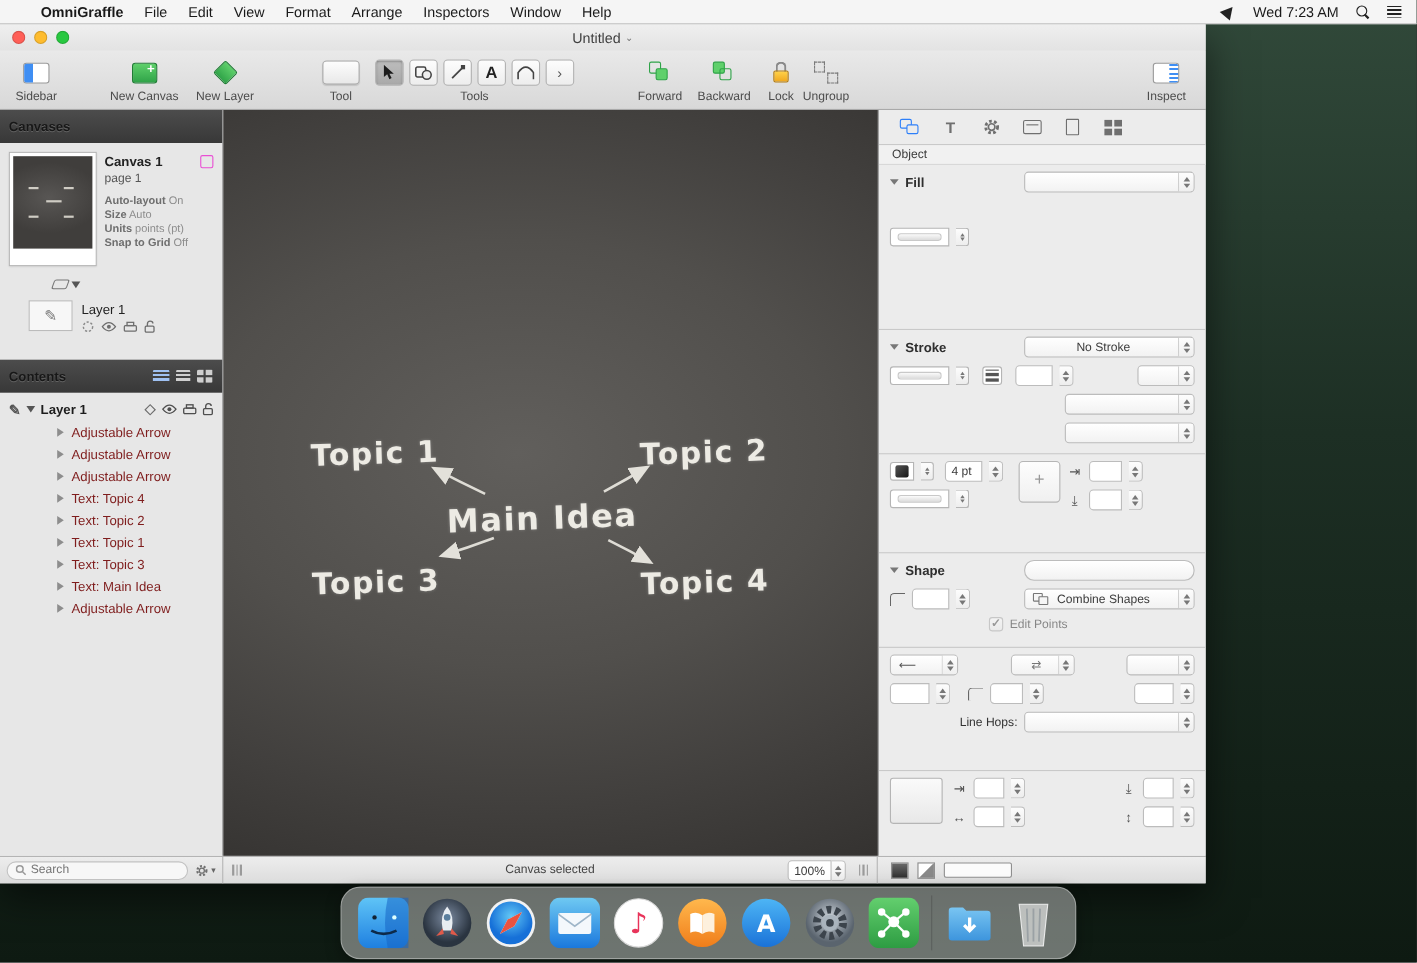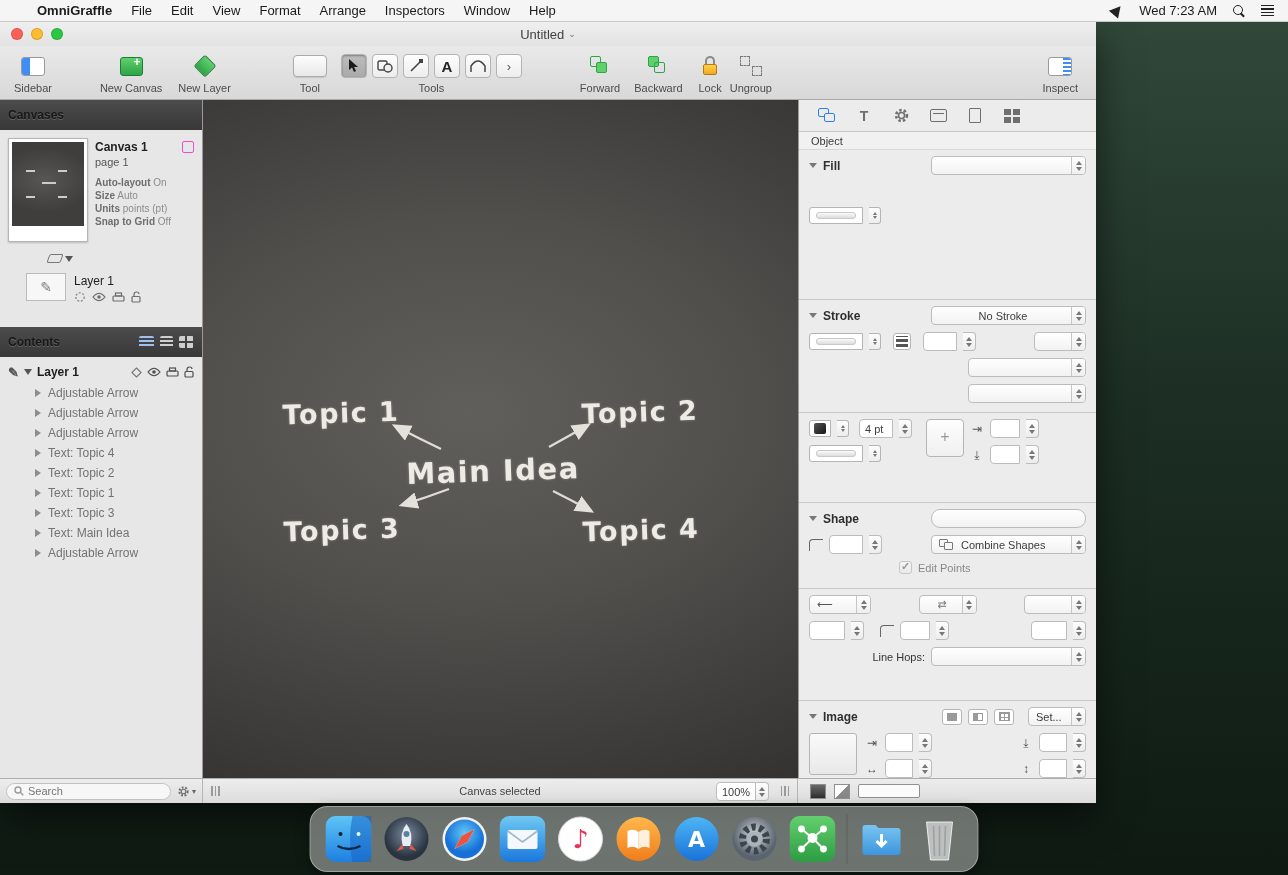--- a/index.html
+++ b/index.html
@@ -104,21 +104,21 @@
 .layer-name { font-size:12px; color:#222; }
 .mini-icons { display:flex; gap:6px; align-items:center; }
 .sb-spacer { flex:1; }
 
 
 .tree { padding-top:4px; }
 .tree-root { display:flex; align-items:center; gap:5px; height:22px; padding:0 8px; font-weight:bold; color:#1d1d1d; }
 .tree-root .pencil { color:#555; font-size:13px; }
 .tri-d { width:0; height:0; border-left:4px solid transparent; border-right:4px solid transparent; border-top:6px solid #555; }
 .tri-r { width:0; height:0; border-top:4px solid transparent; border-bottom:4px solid transparent; border-left:6px solid #8d8d8d; }
-.tree-row { display:flex; align-items:center; gap:7px; height:20px; padding-left:35px; color:#737373; font-size:12px; }
+.tree-row { display:flex; align-items:center; gap:7px; height:20px; padding-left:52px; color:#7f1d1d; font-size:12px; }
 .root-icons { margin-left:auto; display:flex; gap:5px; align-items:center; }
 
 svg.mi { display:block; }
 
 
 .canvasarea { flex:1; position:relative; overflow:hidden;
   background:radial-gradient(640px 430px at 45% 46%, #615f5c 0%, #514f4c 45%, #413f3d 75%, #343230 100%); }
 .chalk { position:absolute; color:#edebe4; font-weight:bold; letter-spacing:1.5px;
   font-family:"DejaVu Sans", sans-serif; text-shadow:0 0 3px rgba(255,255,255,.28);
   transform:translate(-50%,-50%) rotate(-2deg); white-space:nowrap; }
@@ -755,41 +755,20 @@
             <span class="dropdown" style="width:155px">
                 <span class="arr">
                   <i class="up"></i>
                   <i class="dn"></i>
                 </span>
               </span>
           </div>
         </div>
 
         <div class="sec" style="border-bottom:none">
-          <div class="sec-row">
-            <span class="disc"></span>
-            <span class="sec-title">Image</span>
-            <span class="grow"></span>
-            <span class="mini-btn">
-                <span class="mb-fill"></span>
-              </span>
-            <span class="mini-btn">
-                <span class="mb-half"></span>
-              </span>
-            <span class="mini-btn">
-                <span class="mb-grid"></span>
-              </span>
-            <span class="dropdown" style="width:58px; margin-left:8px">
-                <span>Set...</span>
-                <span class="arr">
-                  <i class="up"></i>
-                  <i class="dn"></i>
-                </span>
-              </span>
-          </div>
           <div style="display:flex; gap:8px; align-items:flex-start">
             <span class="img-thumb"></span>
             <div style="flex:1">
               <div class="sec-row">
                 <span class="dir-ico">⇥</span>
                 <span class="field" style="width:28px"></span>
                 <span class="stepper">
                     <i class="up"></i>
                     <i class="dn"></i>
                   </span>

